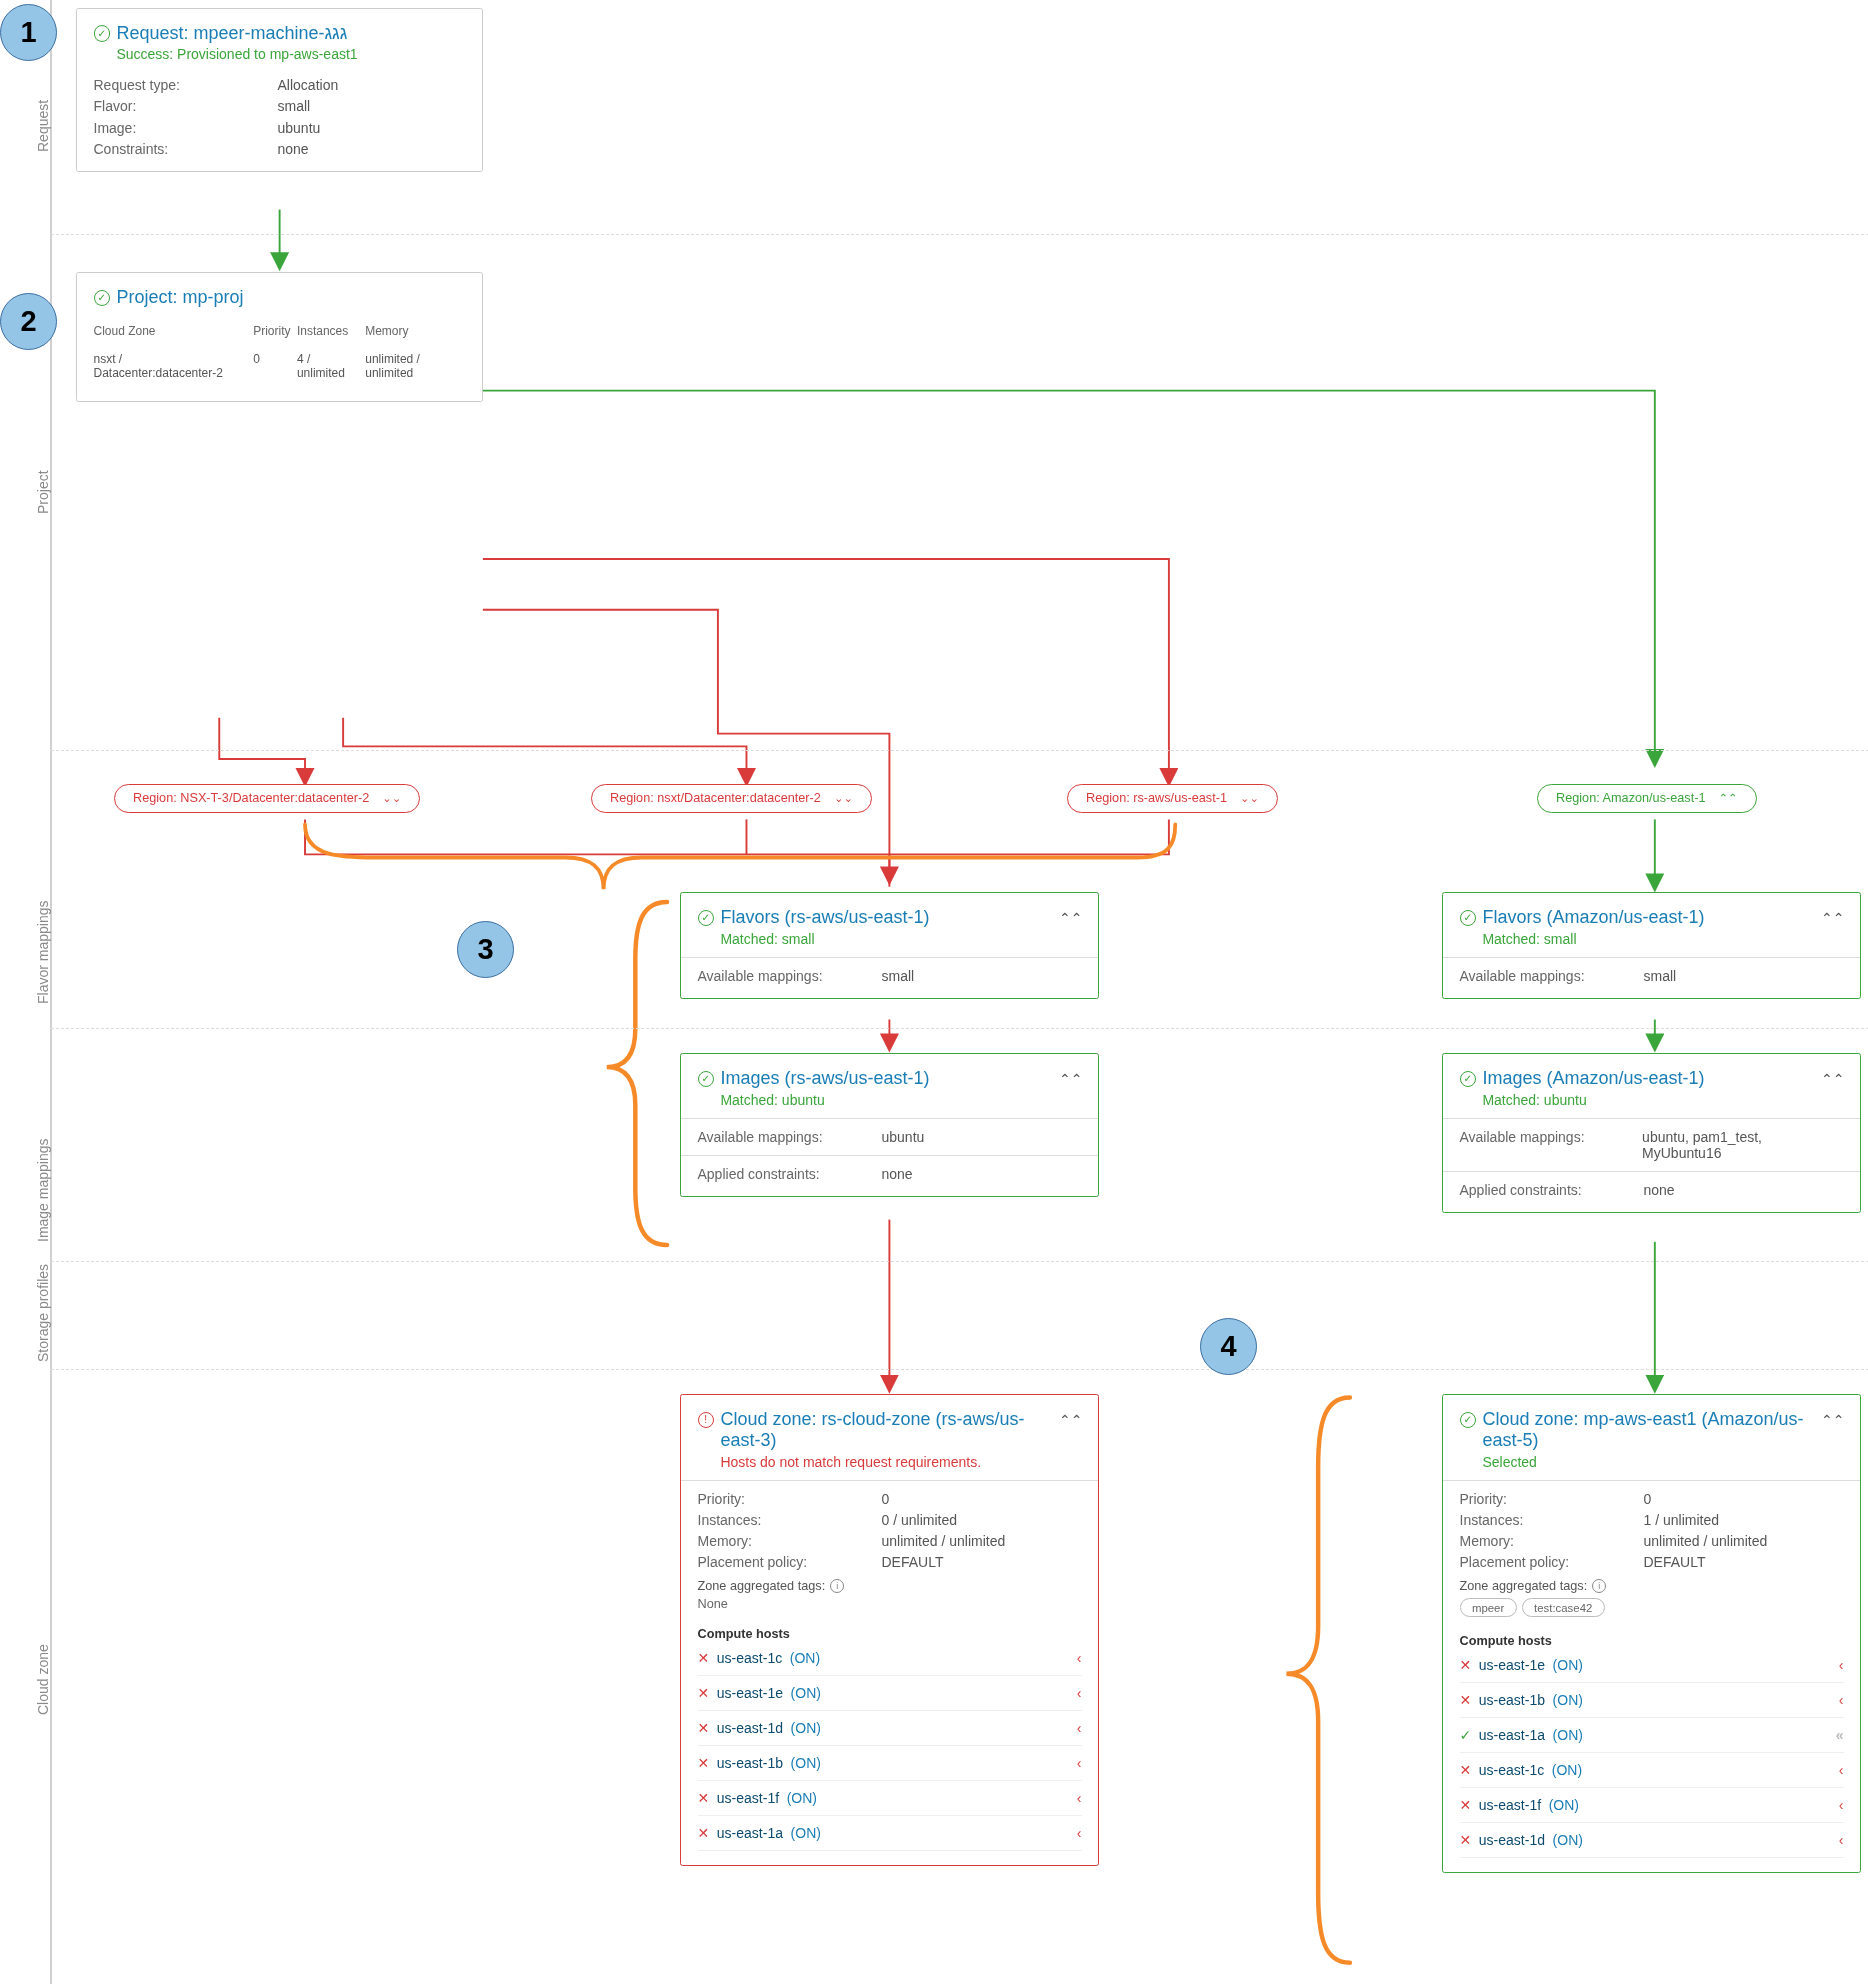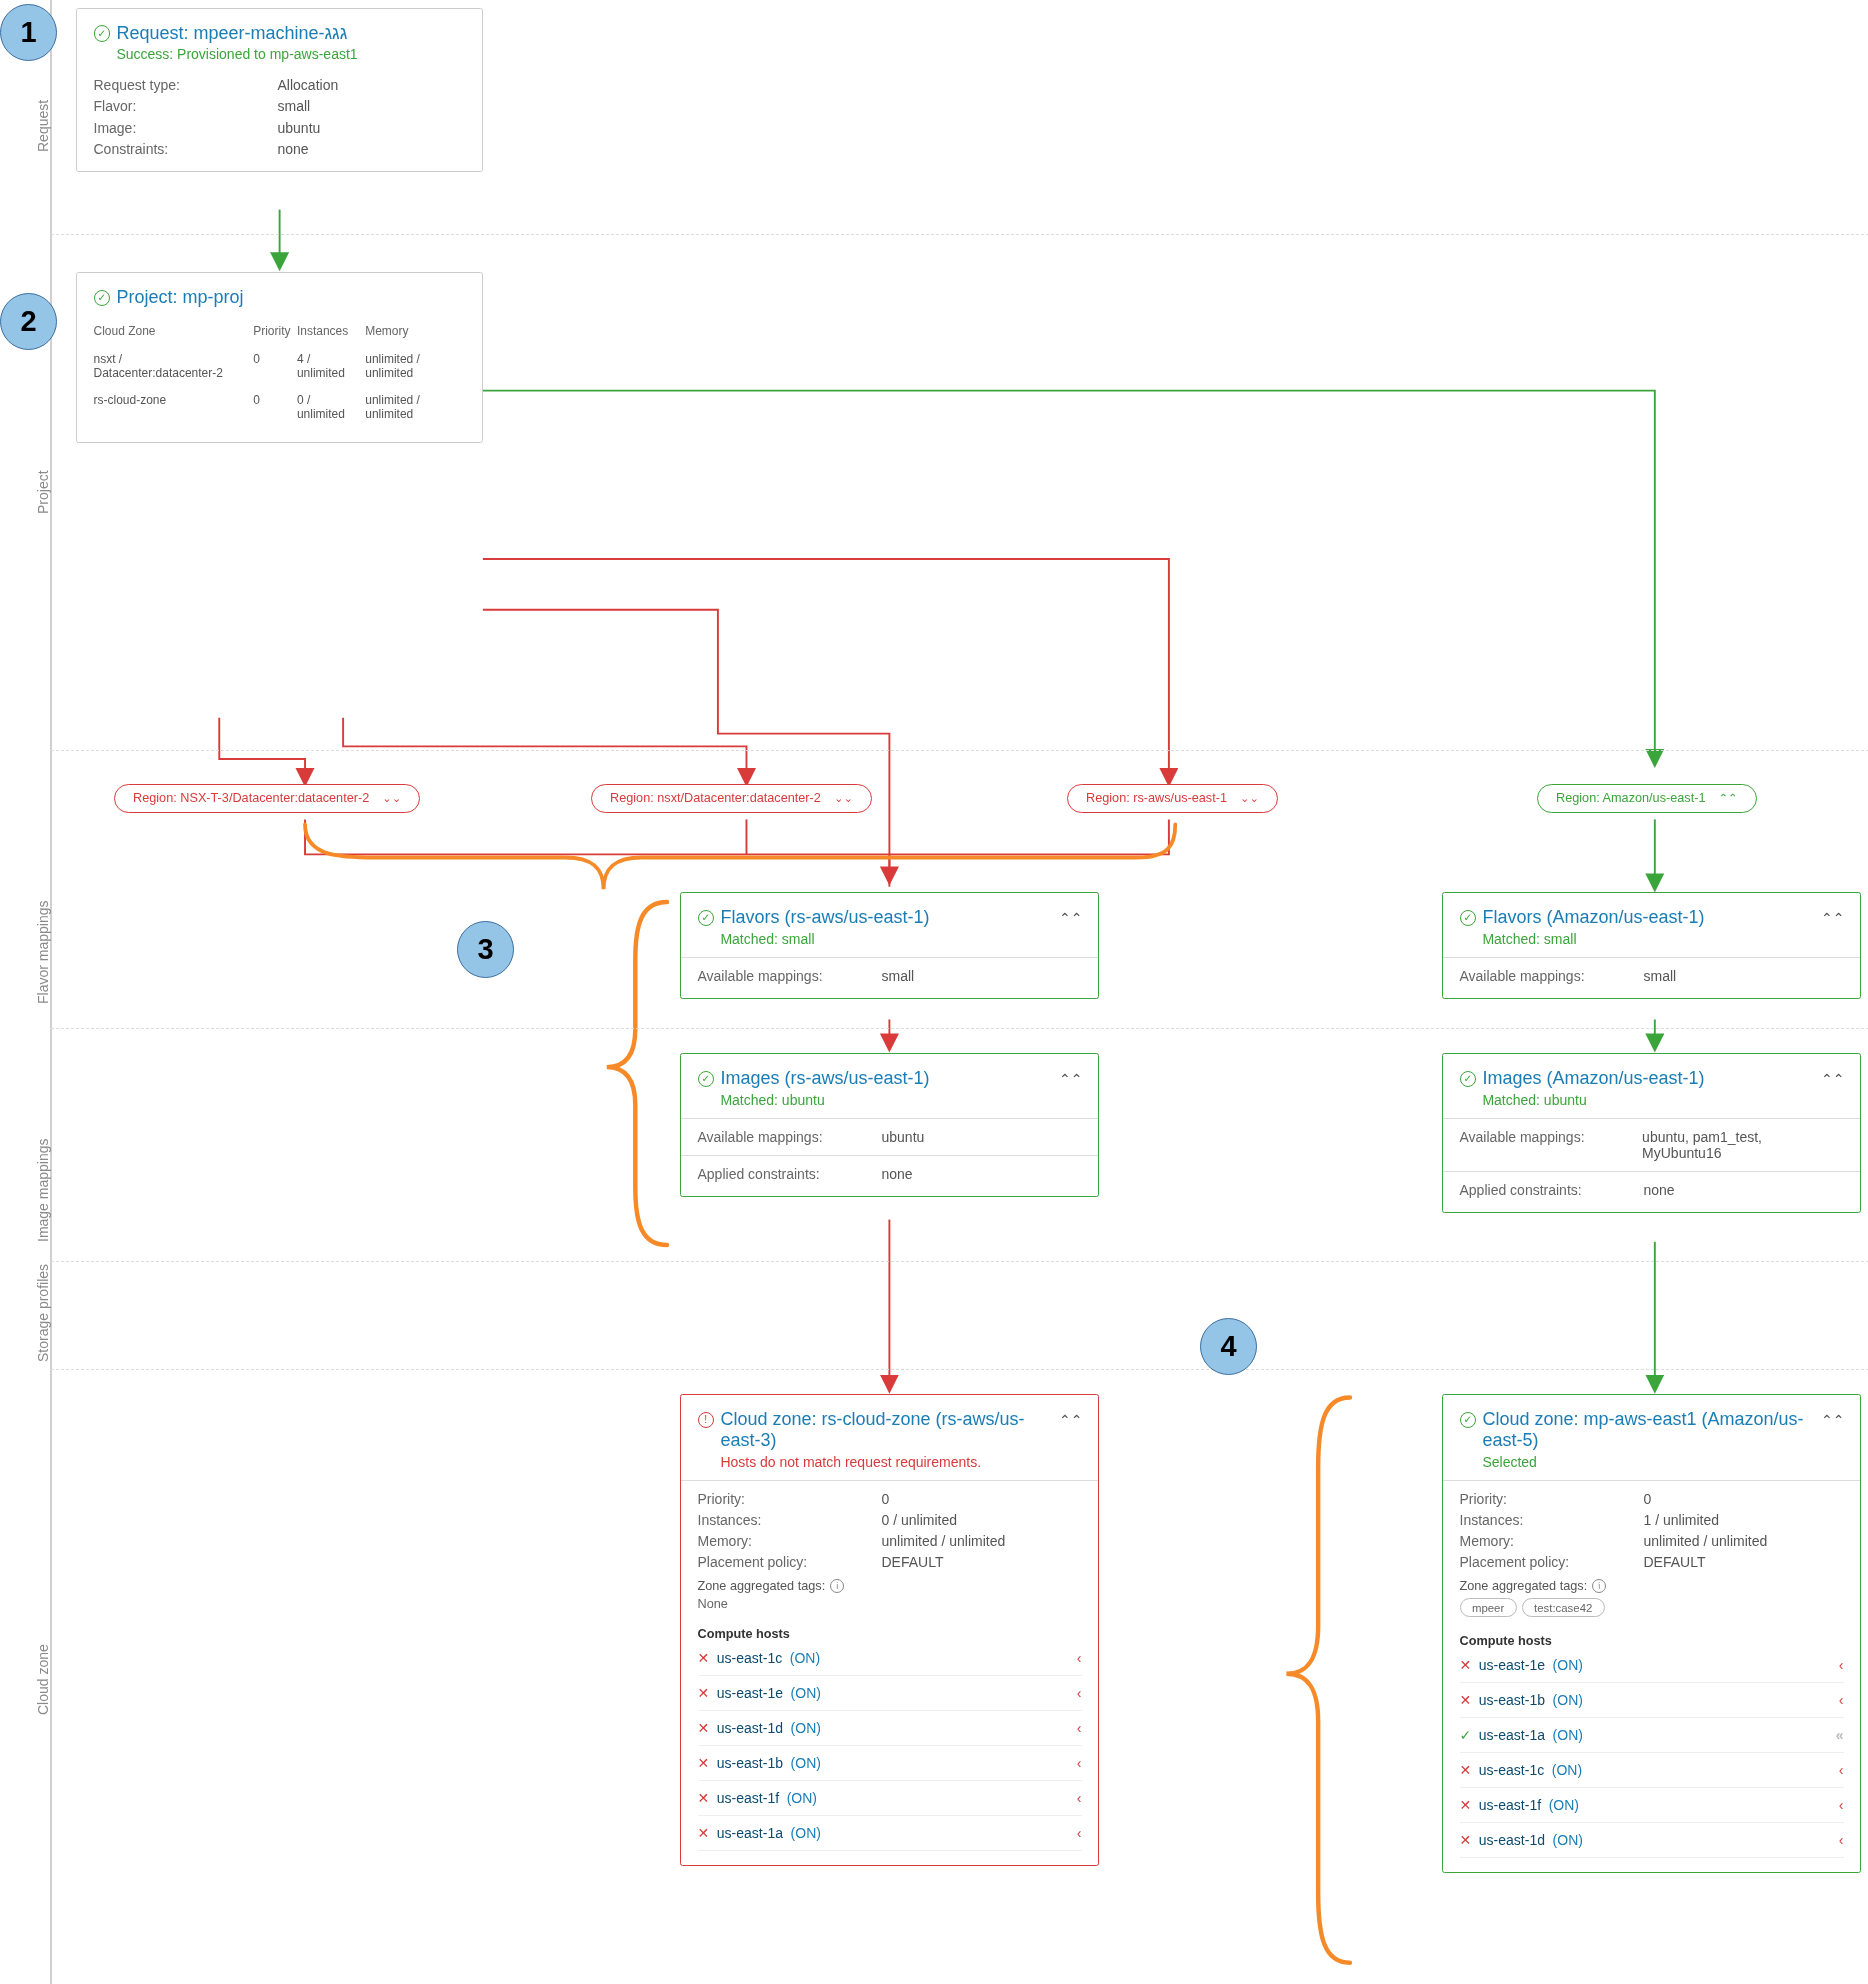--- a/index.html
+++ b/index.html
@@ -247,26 +247,20 @@
           <th>Memory</th>
         </tr>
       </thead>
       <tbody id="proj-body">
           <tr>
             <td>nsxt / Datacenter:datacenter-2</td>
             <td>0</td>
             <td>4 / unlimited</td>
             <td>unlimited / unlimited</td>
           </tr>
-          <tr>
-            <td>rs-cloud-zone</td>
-            <td>0</td>
-            <td>0 / unlimited</td>
-            <td>unlimited / unlimited</td>
-          </tr>
         </tbody>
     </table>
   </div>
 
   <div class="pill red" style="top:784px;left:114px">
     <span>Region: NSX-T-3/Datacenter:datacenter-2</span>
     <span class="chev">⌄⌄</span>
   </div>
   <div class="pill red" style="top:784px;left:591px">
     <span>Region: nsxt/Datacenter:datacenter-2</span>

